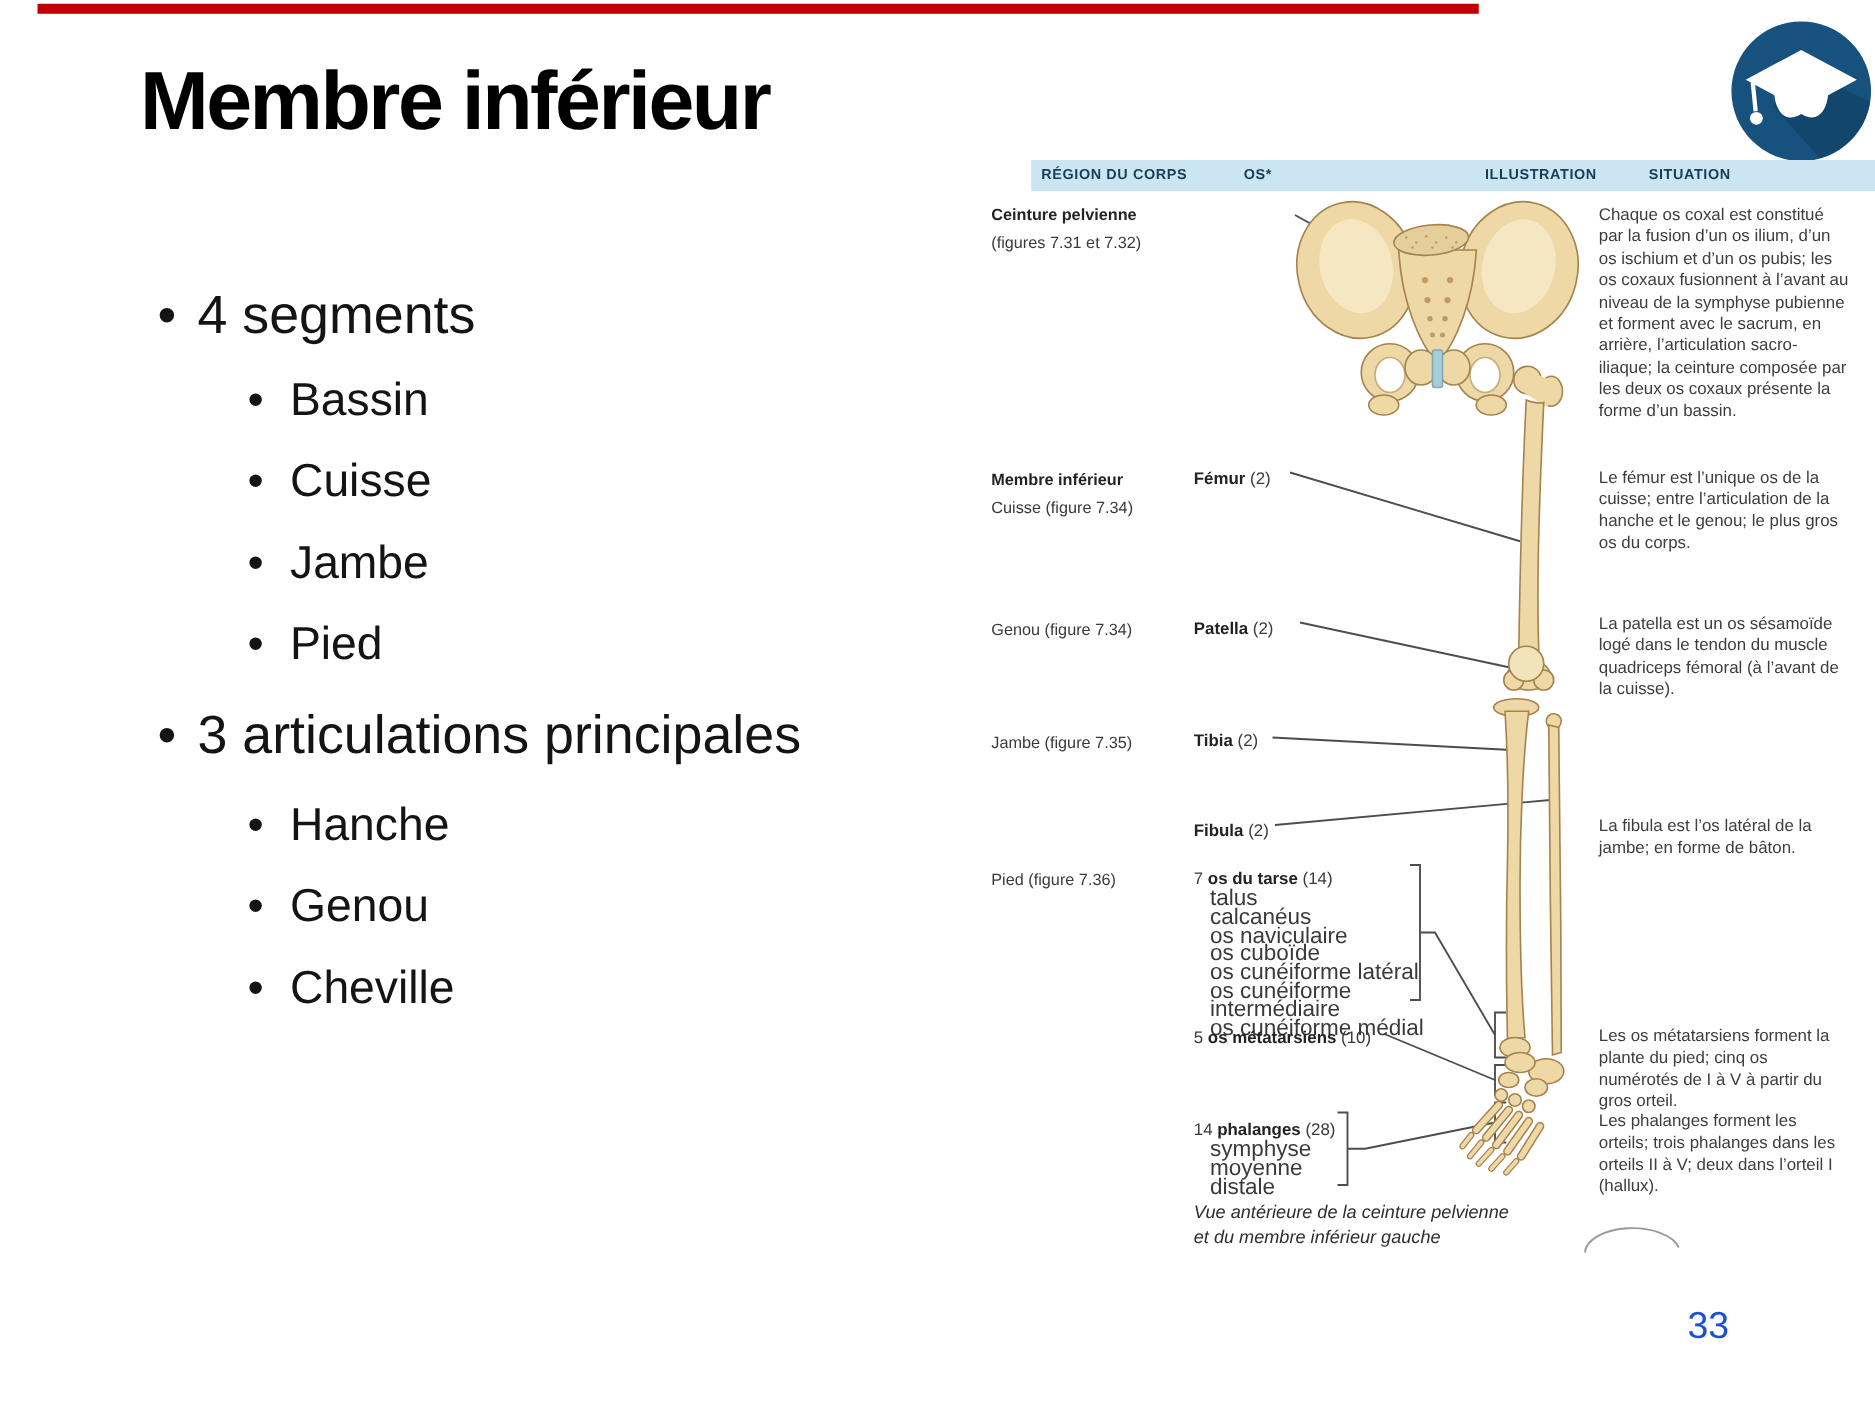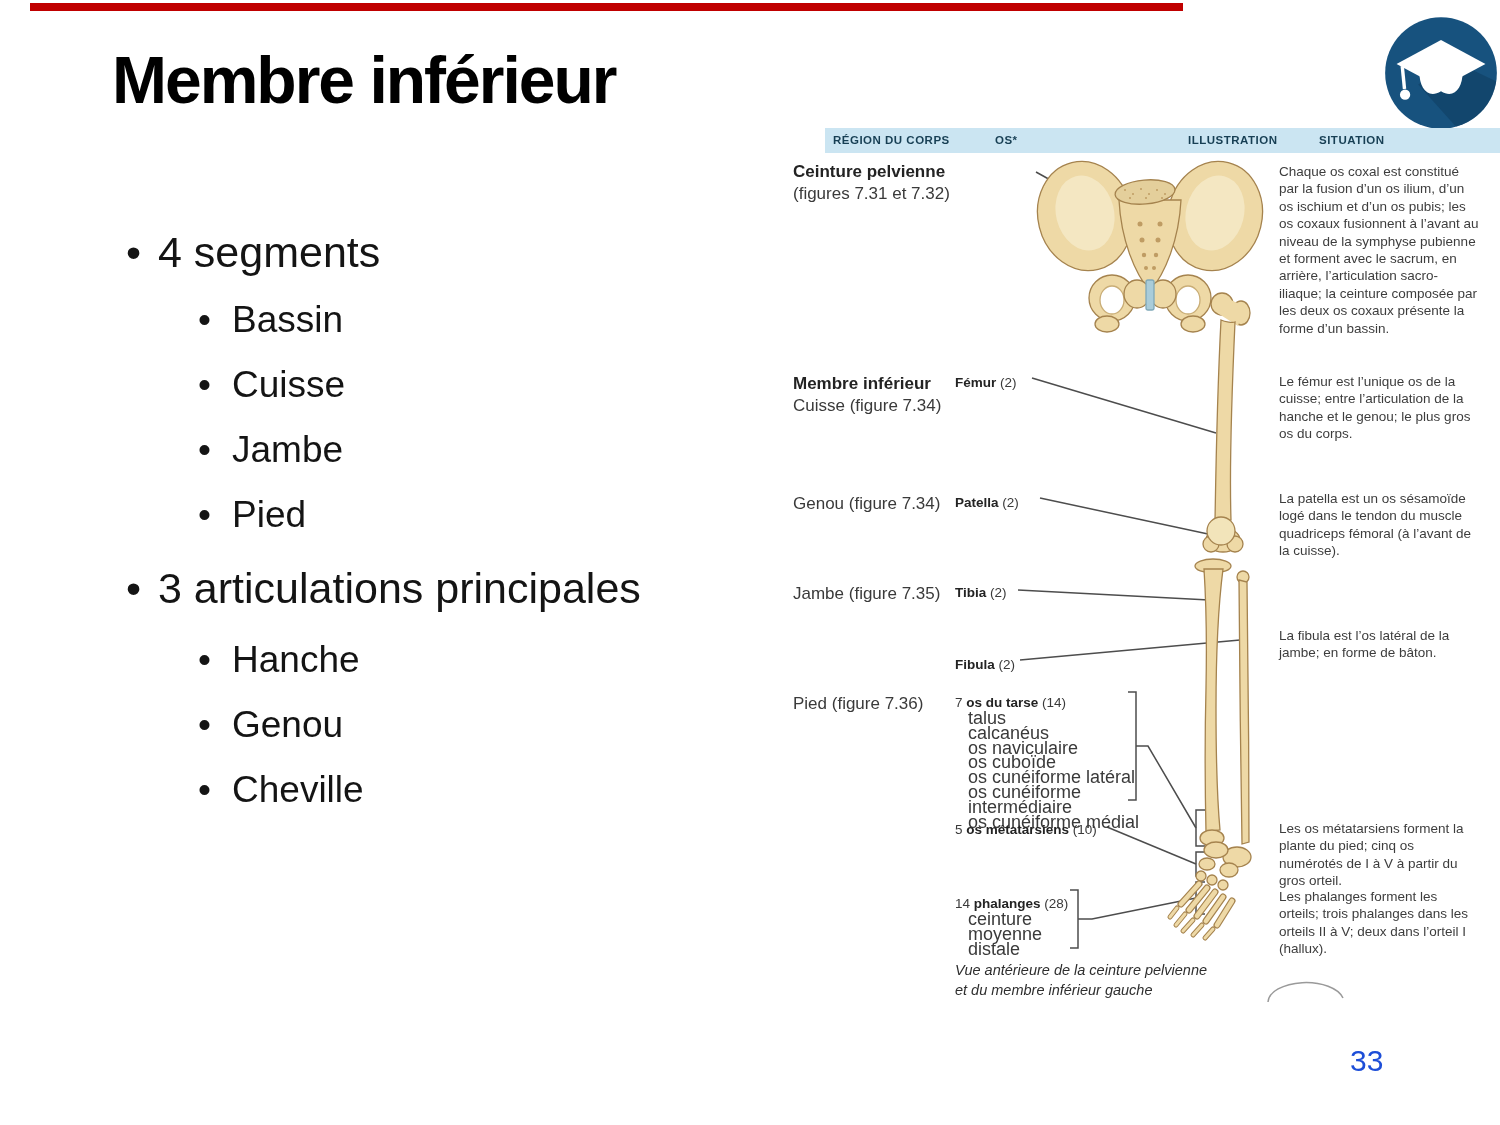--- a/index.html
+++ b/index.html
@@ -20,21 +20,21 @@
   .lv1 .dot { width:32px; }
   .lv2 .dot { width:34px; }
 
   .figure { position:absolute; left:785px; top:128px; width:692px; height:890px; }
   .figsvg { position:absolute; left:0; top:0; width:692px; height:885px; pointer-events:none; }
   .fh { position:absolute; left:0; top:0; width:692px; height:25px; background:#cbe5f2;margin-left:40px; }
   .fh span {
     position:absolute; top:6px; font-size:11.5px; font-weight:700; letter-spacing:.5px;
     color:#173f54; white-space:nowrap;
   }
-  .c1 { position:absolute; left:8px; width:162px; font-size:17px; line-height:22px; color:#3a3a3a; }
+  .c1 { position:absolute; left:8px; width:162px; font-size:13px; line-height:22px; color:#3a3a3a; }
   .c2 { position:absolute; left:170px; width:192px; font-size:13.5px; line-height:20px; color:#3a3a3a; }
   .b  { font-weight:700; color:#232323; }
   .sublist { position:absolute; left:183px; width:185px; font-size:18px; line-height:14.8px; color:#3a3a3a; }
   .sit { position:absolute; left:494px; width:201px; font-size:13.5px; line-height:17.4px; color:#3d3d3d; }
   .caption { position:absolute; left:170px; top:832px; font-size:14.5px; font-style:italic; line-height:20px; color:#2e2e2e; }
   .pagenum { position:absolute; left:1350px; top:1044px; font-size:30px; color:#1d4ed8; }
 </style>
 </head>
 <body>
 
@@ -259,29 +259,29 @@
       <div>os cunéiforme intermédiaire</div>
       <div>os cunéiforme médial</div>
     </div>
     <div class="c2" style="top:692px">
       <span>5 </span><span class="b">os métatarsiens</span><span> (10)</span>
     </div>
     <div class="c2" style="top:766px">
       <span>14 </span><span class="b">phalanges</span><span> (28)</span>
     </div>
     <div class="sublist" style="top:784px">
-      <div>ceinture</div>
+      <div>symphyse</div>
       <div>moyenne</div>
       <div>distale</div>
     </div>
 
     <div class="sit" style="top:35px">Chaque os coxal est constitué par la fusion d’un os ilium, d’un os ischium et d’un os pubis; les os coxaux fusionnent à l’avant au niveau de la symphyse pubienne et forment avec le sacrum, en arrière, l’articulation sacro-iliaque; la ceinture composée par les deux os coxaux présente la forme d’un bassin.</div>
     <div class="sit" style="top:245px">Le fémur est l’unique os de la cuisse; entre l’articulation de la hanche et le genou; le plus gros os du corps.</div>
     <div class="sit" style="top:362px">La patella est un os sésamoïde logé dans le tendon du muscle quadriceps fémoral (à l’avant de la cuisse).</div>
-    <div class="sit" style="top:499px">La fibula est l’os latéral de la jambe; en forme de bâton.</div>
+    <div class="sit" style="top:524px">La fibula est l’os latéral de la jambe; en forme de bâton.</div>
     <div class="sit" style="top:692px">Les os métatarsiens forment la plante du pied; cinq os numérotés de I à V à partir du gros orteil.</div>
     <div class="sit" style="top:760px">Les phalanges forment les orteils; trois phalanges dans les orteils II à V; deux dans l’orteil I (hallux).</div>
 
     <div class="caption">
       <span>Vue antérieure de la ceinture pelvienne</span><br>
       <span>et du membre inférieur gauche</span>
     </div>
   </div>
 
   <div class="pagenum">33</div>

